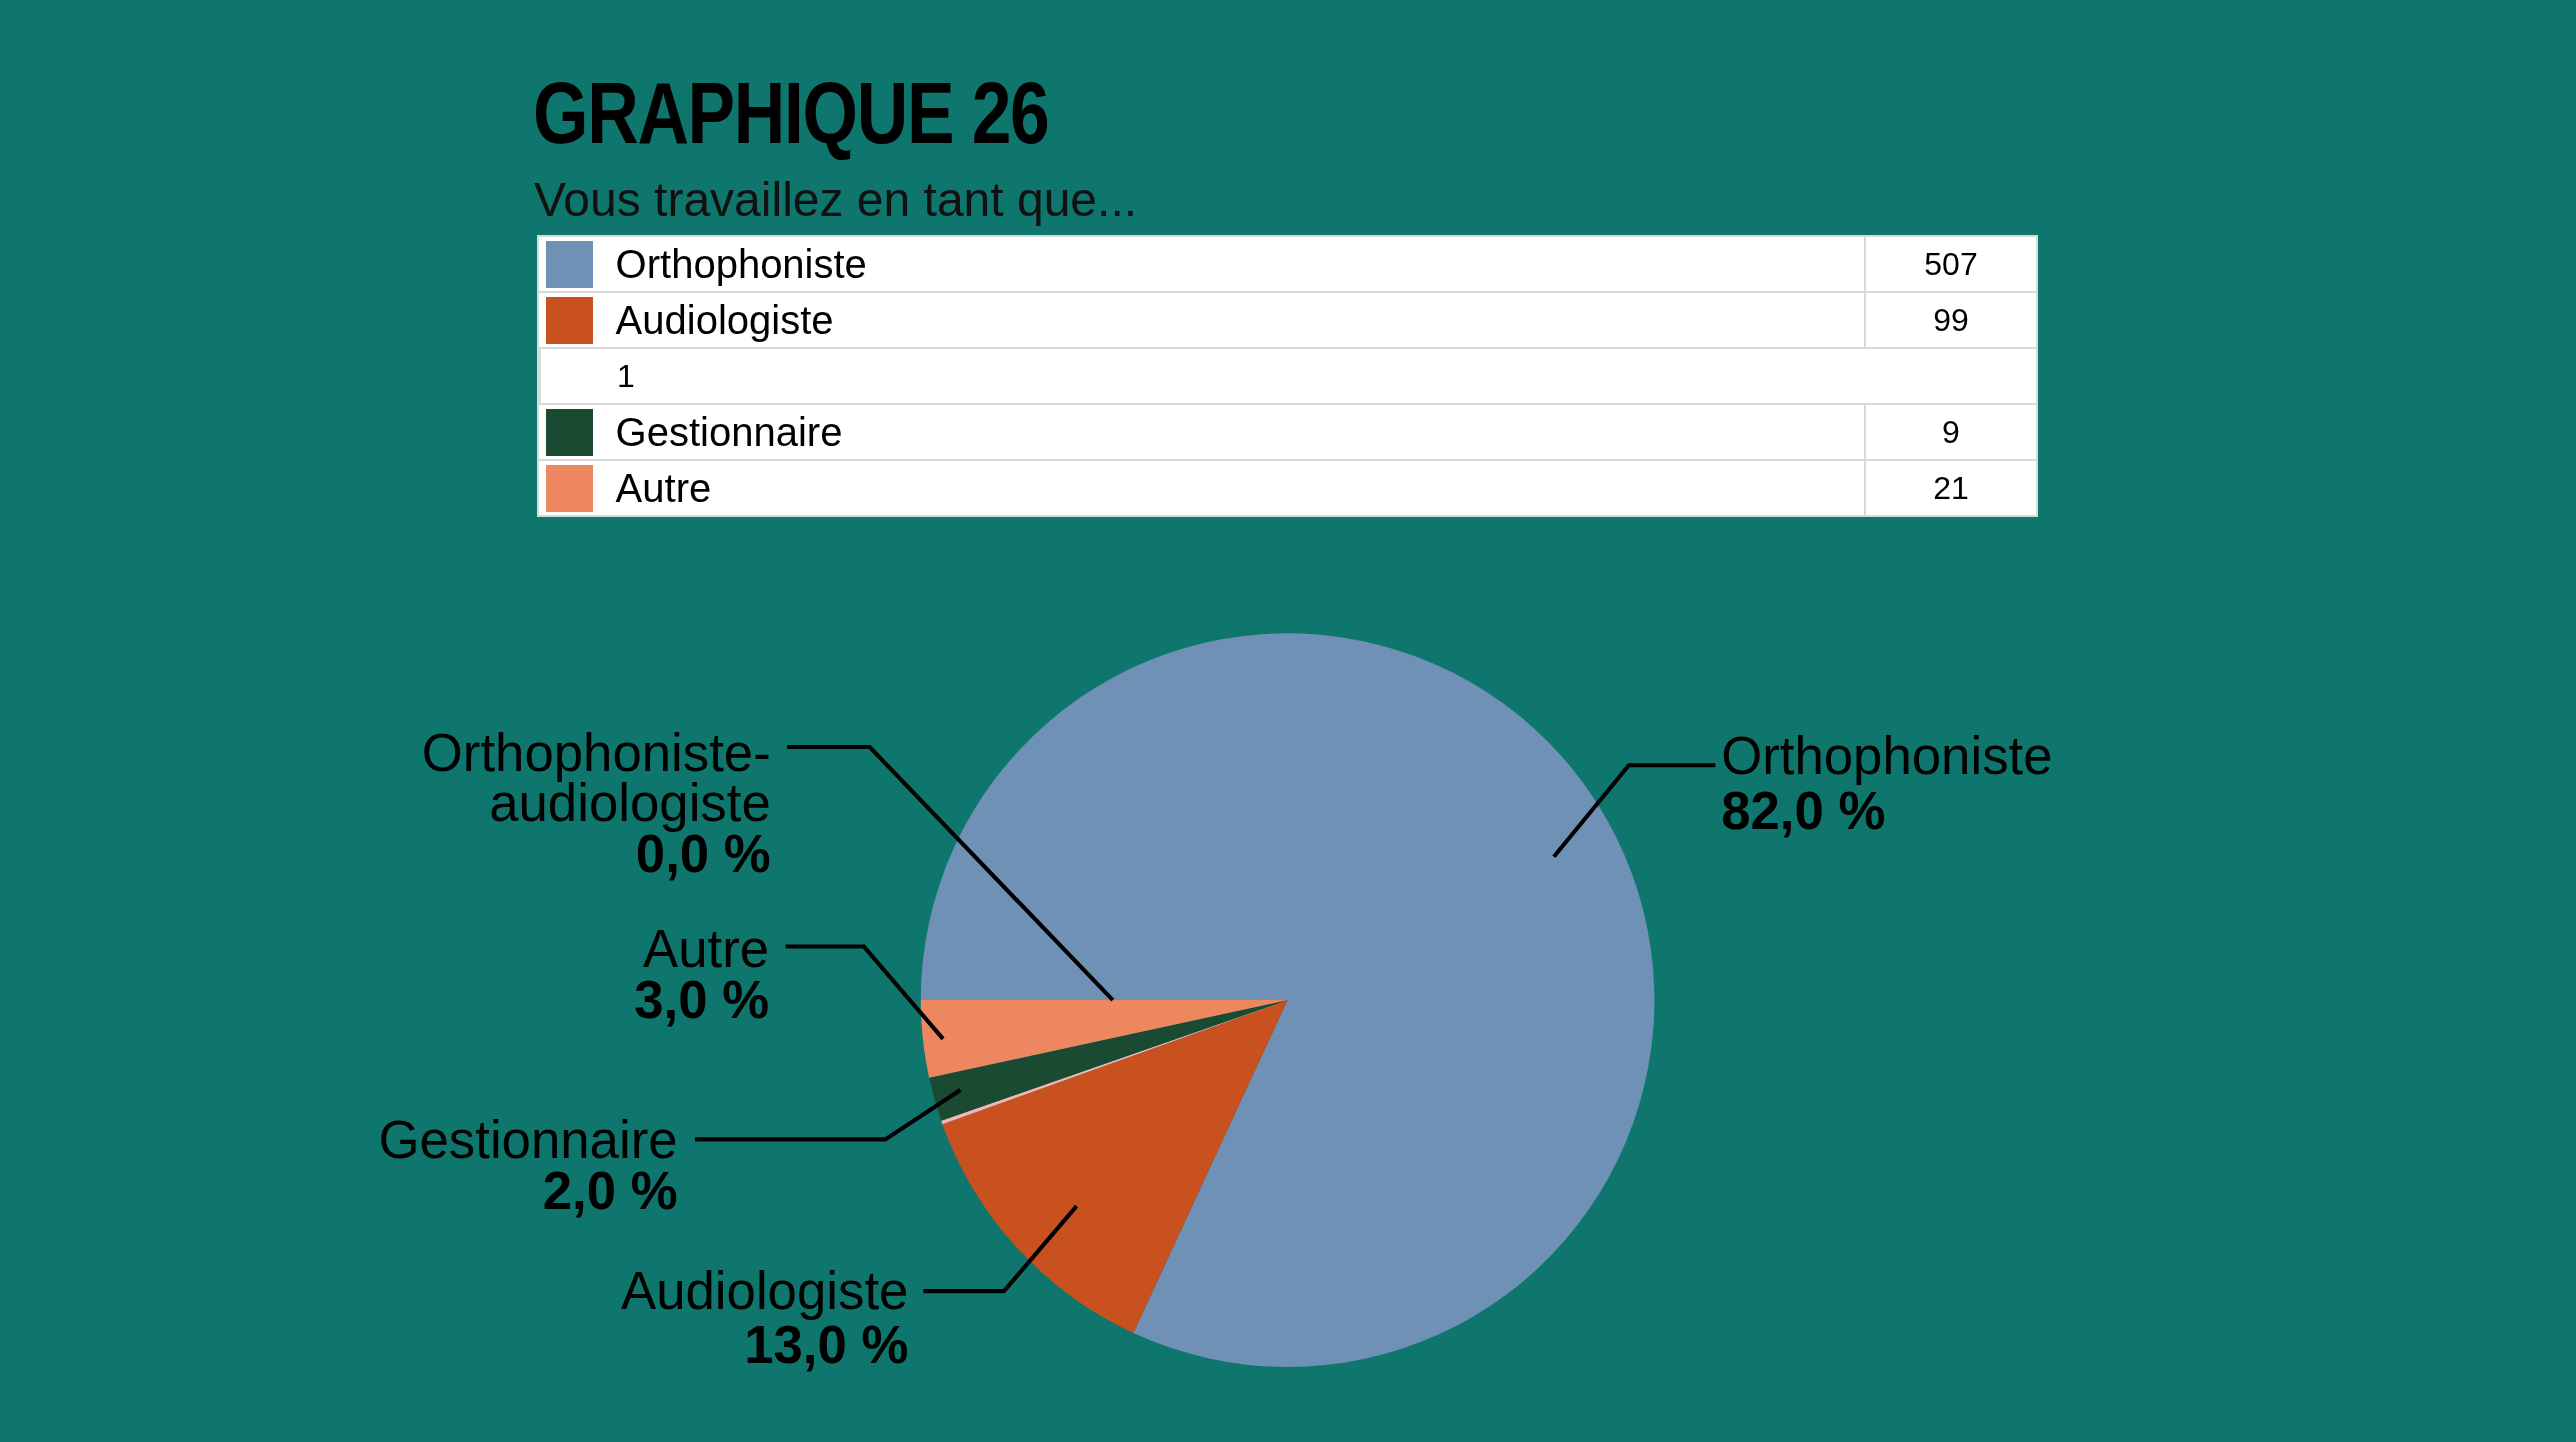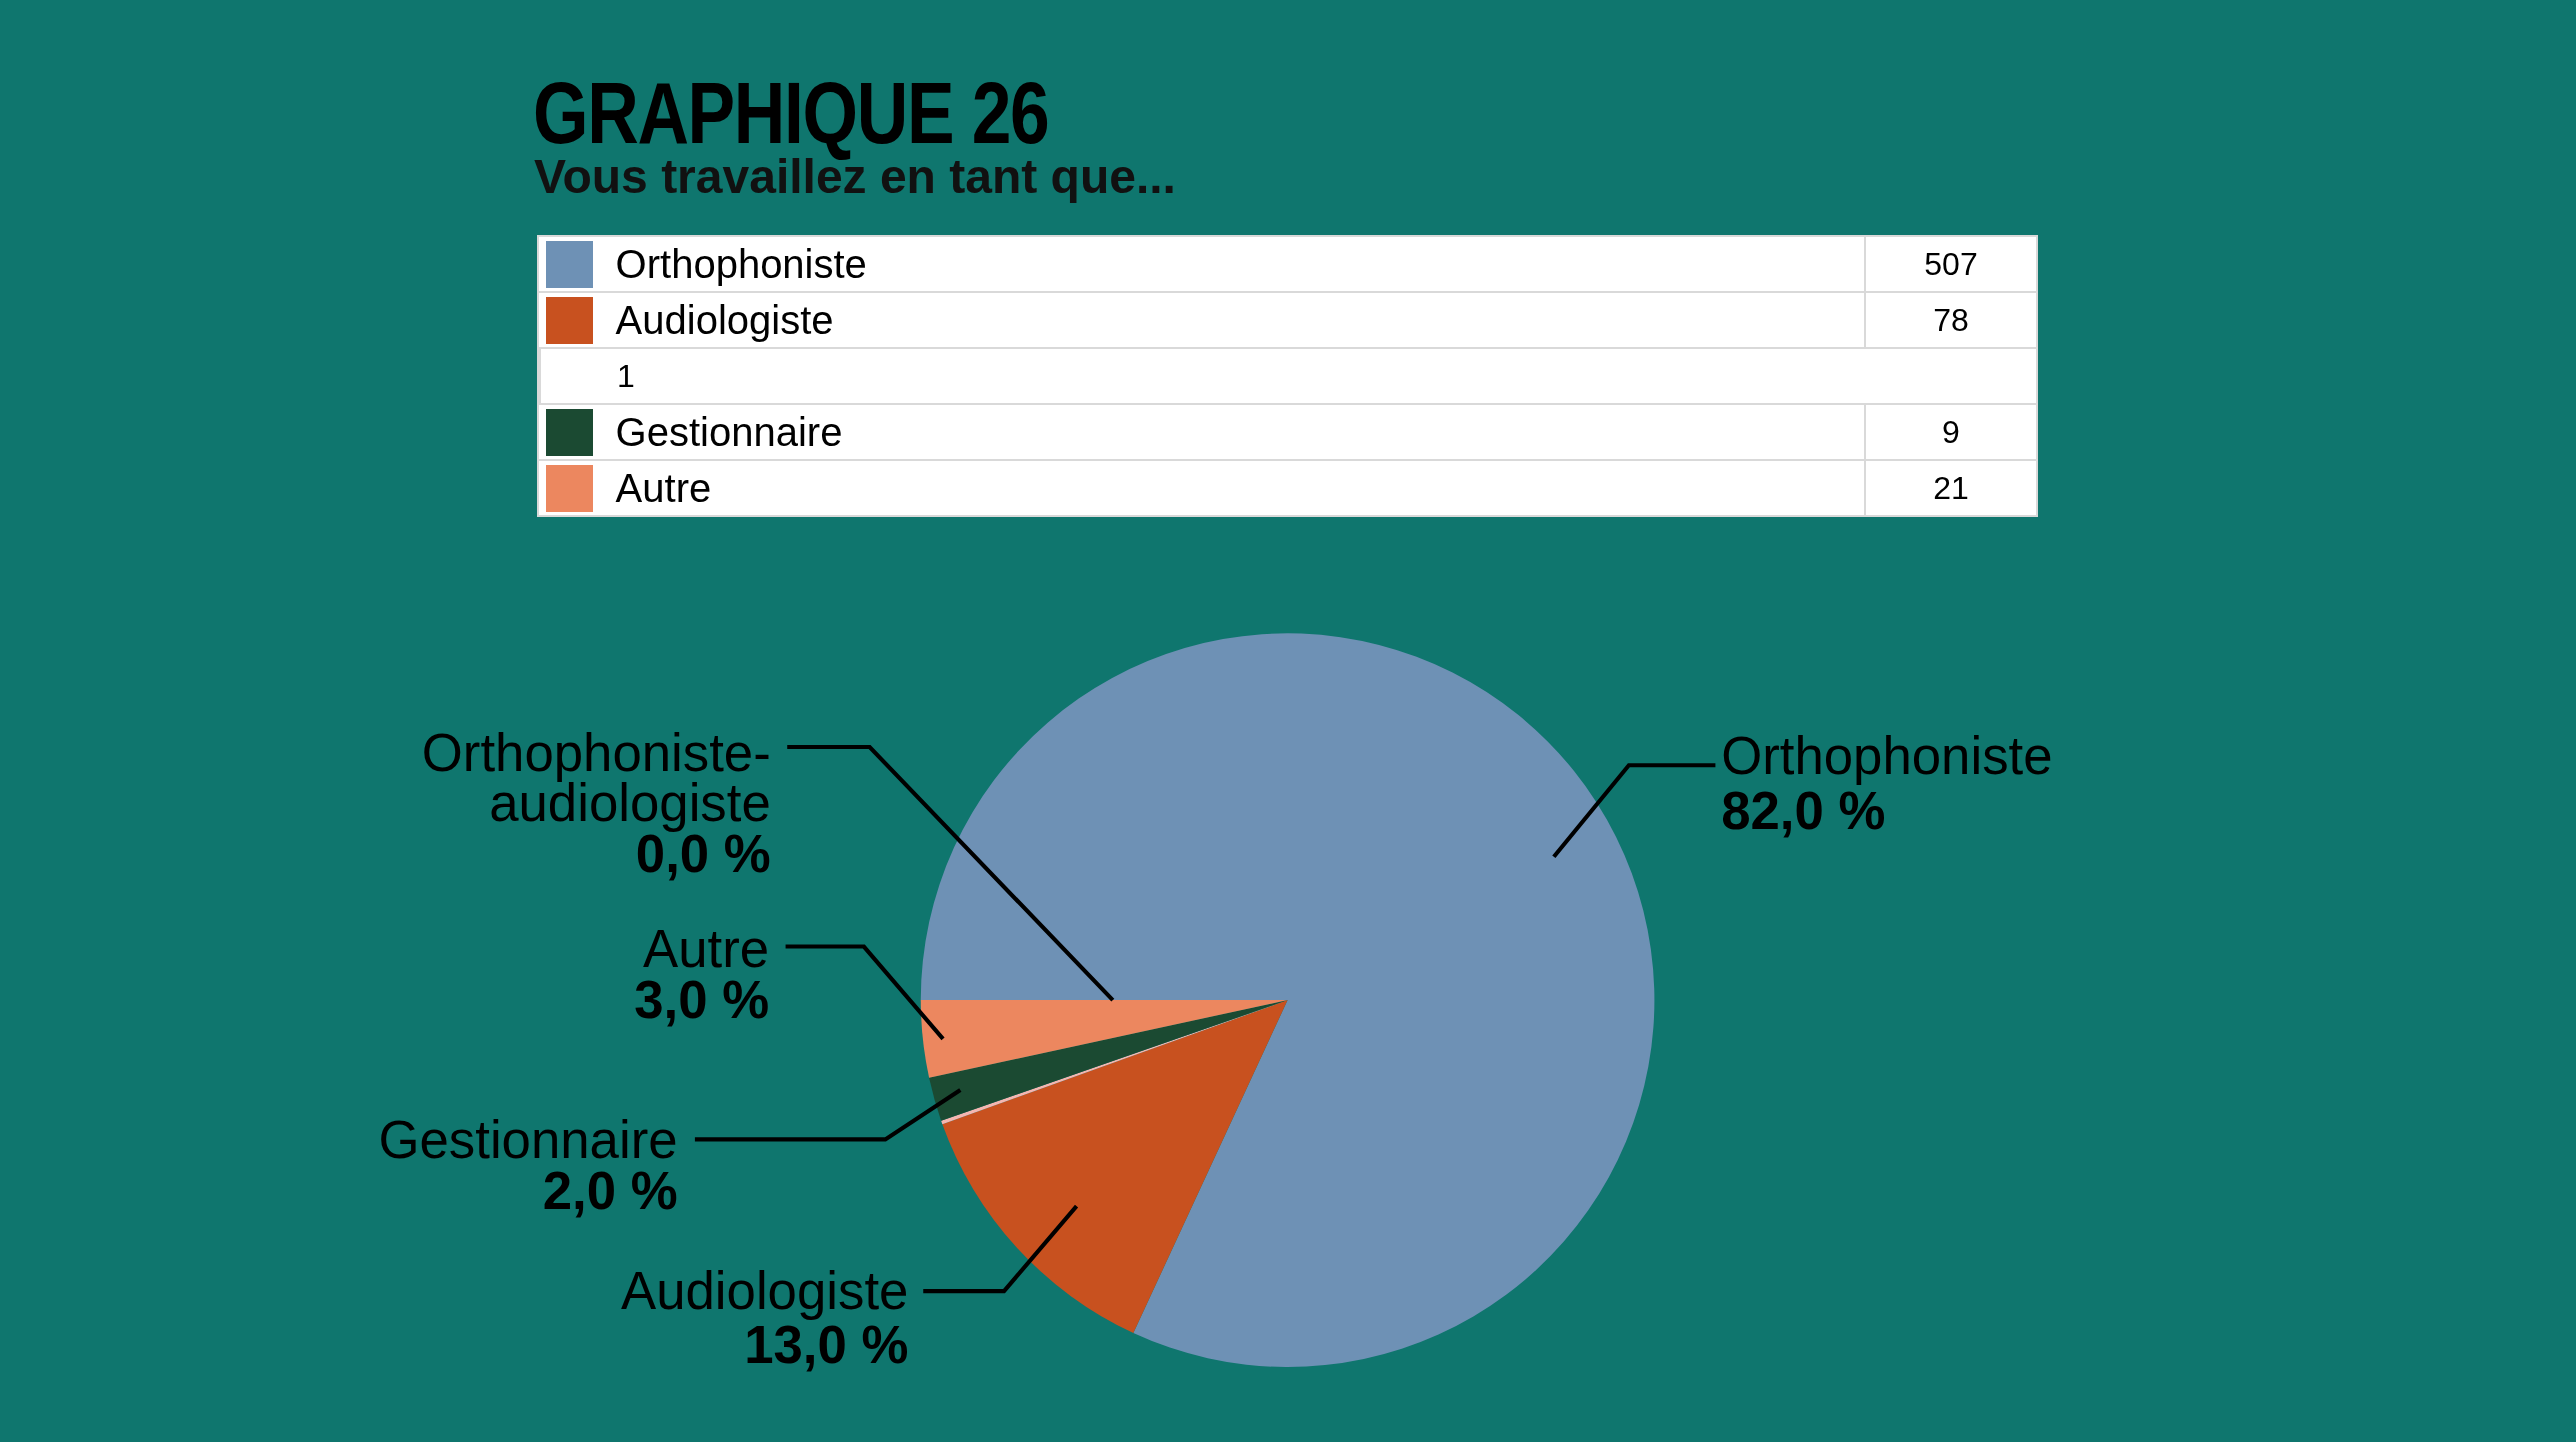--- a/index.html
+++ b/index.html
@@ -2,21 +2,21 @@
 <html style="font-size:13px"><head>
 <meta charset="utf-8">
 <style>
   html,body{margin:0;padding:0;background:#ffffff;}
   .stage{position:relative;width:2576px;height:1443px;background:#0f766e;overflow:hidden;
          font-family:"Liberation Sans",sans-serif;color:#000;}
   .title{position:absolute;left:533px;top:69px;font-size:87px;font-weight:800;line-height:1;
          white-space:nowrap;}
   .title .condensed{display:inline-block;transform:scaleX(0.82);transform-origin:0 50%;
          letter-spacing:-1.6px;}
-  .subtitle{position:absolute;left:534px;top:153px;font-size:48px;font-weight:700;line-height:1;
+  .subtitle{position:absolute;left:534px;top:176px;font-size:48px;font-weight:400;line-height:1;
          white-space:nowrap;color:#111;}
   .legend-table{position:absolute;left:537px;top:235px;width:1501px;box-sizing:border-box;
          border:2.5px solid #d9d9d9;background:#fff;}
   .lrow{display:flex;height:54px;border-bottom:2.5px solid #d9d9d9;box-sizing:content-box;}
   .lrow:last-child{border-bottom:none;}
   .lcell{flex:1;display:flex;align-items:center;padding-left:6.6px;min-width:0;}
   .swatch{width:47px;height:47px;flex:0 0 47px;margin-right:23px;}
   .llabel{font-size:40px;line-height:1;white-space:nowrap;}
   .lvalue{width:170px;flex:0 0 170px;border-left:2.5px solid #d9d9d9;display:flex;
           align-items:center;justify-content:center;font-size:32px;line-height:1;}
@@ -41,21 +41,21 @@
         <span class="swatch" style="background: rgb(110, 145, 181);"></span>
         <span class="llabel">Orthophoniste</span>
       </div>
       <div class="lvalue">507</div>
     </div>
     <div class="lrow">
       <div class="lcell">
         <span class="swatch" style="background: rgb(200, 81, 31);"></span>
         <span class="llabel">Audiologiste</span>
       </div>
-      <div class="lvalue">78</div>
+      <div class="lvalue">99</div>
     </div>
     <div class="lrow">
       <div class="lvalue">1</div>
     </div>
     <div class="lrow">
       <div class="lcell">
         <span class="swatch" style="background: rgb(27, 74, 50);"></span>
         <span class="llabel">Gestionnaire</span>
       </div>
       <div class="lvalue">9</div>

